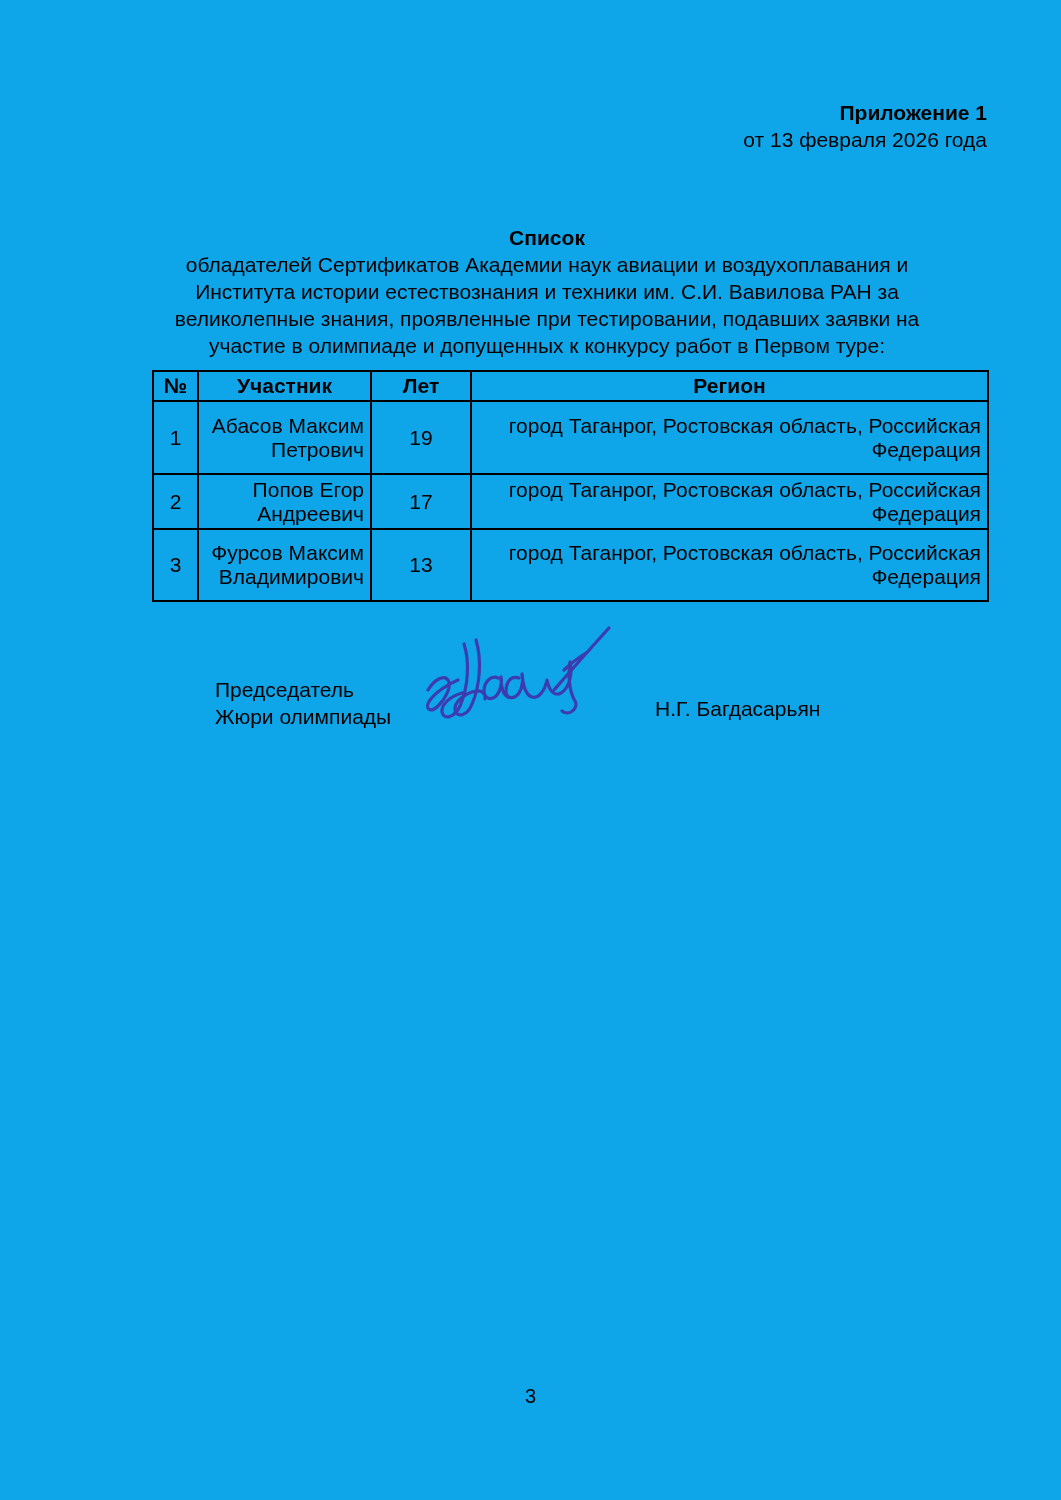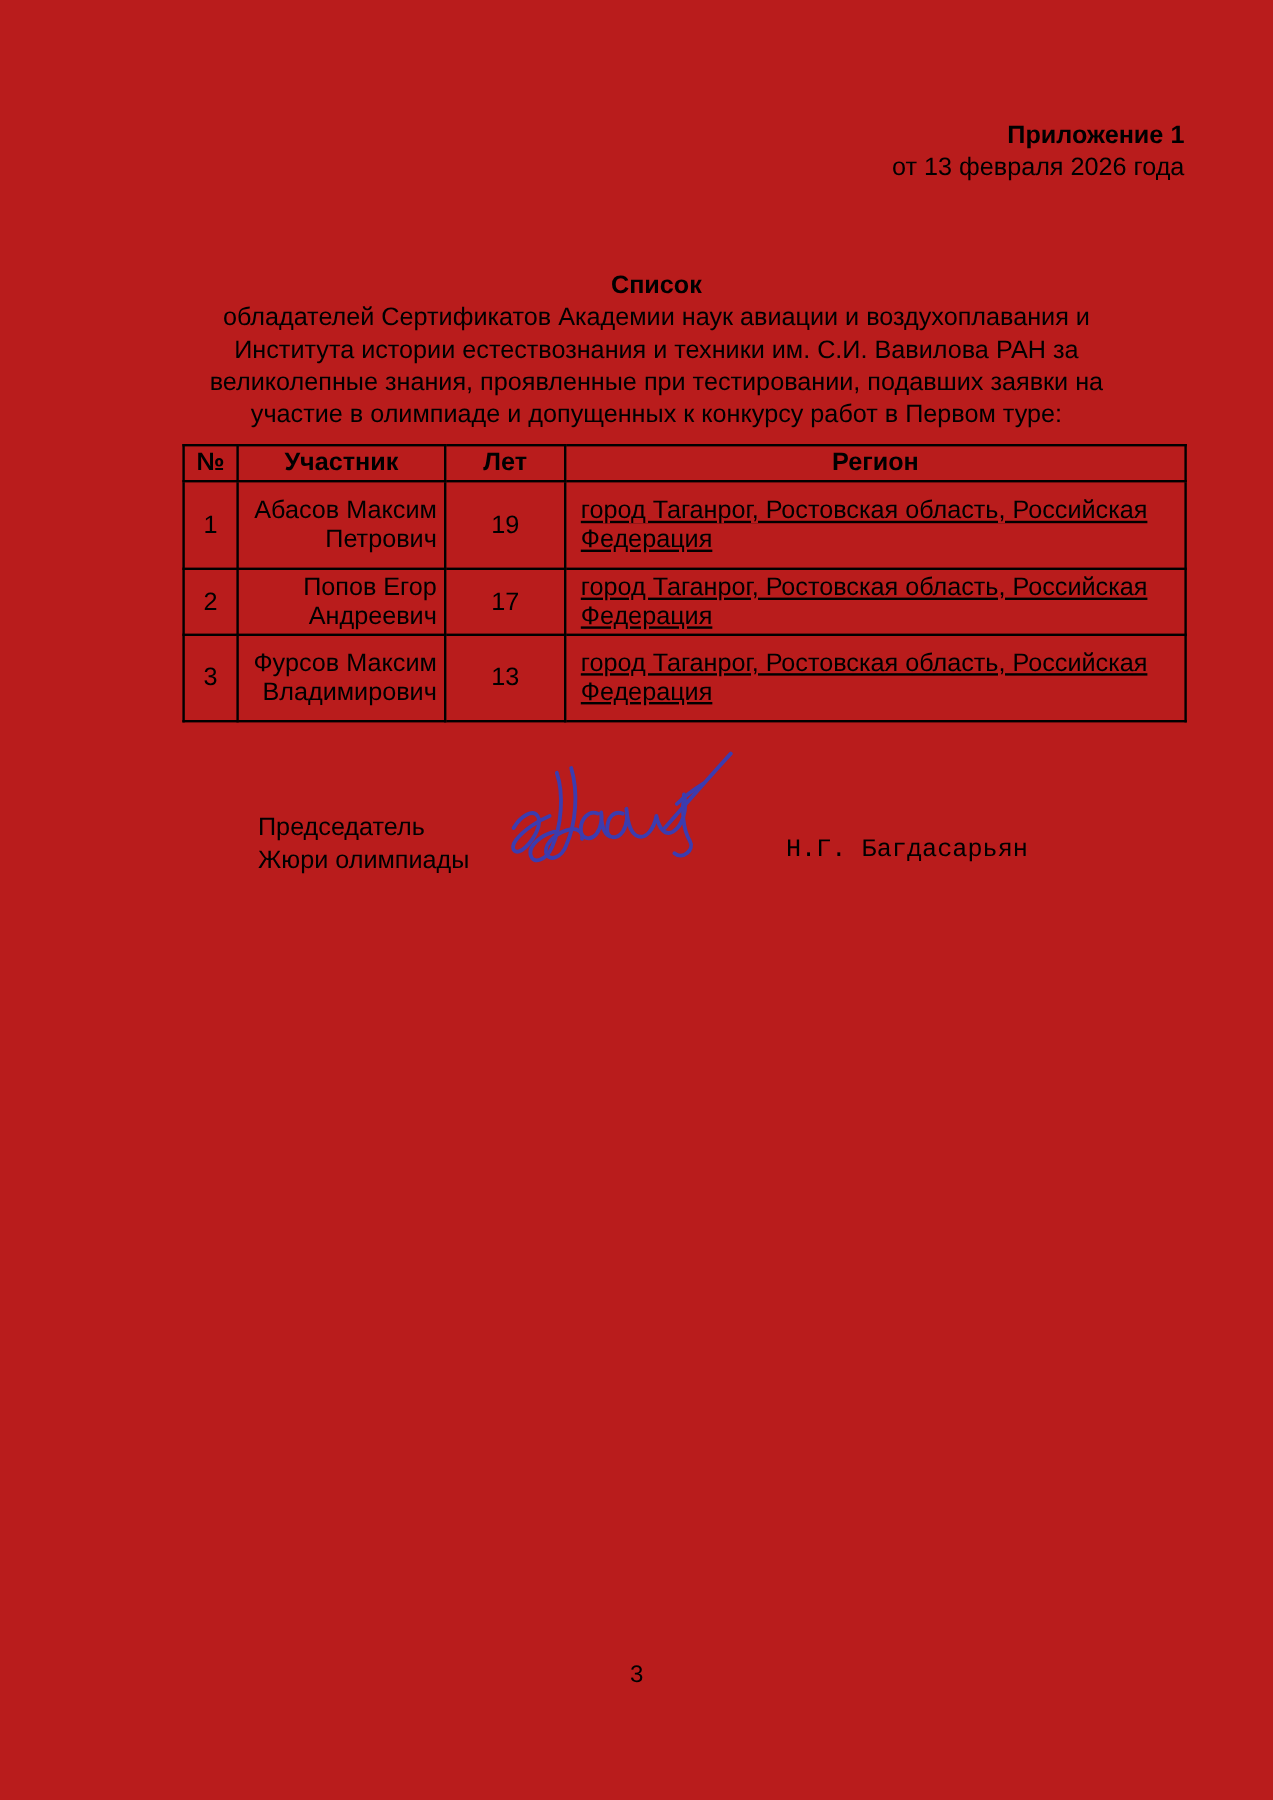--- a/index.html
+++ b/index.html
@@ -4,21 +4,21 @@
 <style>
   html, body {
     margin: 0;
     padding: 0;
     background: #ffffff;
   }
   .page {
     position: relative;
     width: 1061px;
     height: 1500px;
-    background: #b91c1c;
+    background: #0ea5e9;
     color: #000000;
     font-family: "Liberation Sans", "DejaVu Sans", sans-serif;
     font-size: 21px;
     line-height: 27px;
     margin: 0 auto;
     overflow: hidden;
   }
   .appendix-header {
     position: absolute;
     top: 99px;
@@ -64,23 +64,22 @@
   }
   td.cell-num, td.cell-age {
     text-align: center;
     padding: 2px 2px;
   }
   td.cell-name {
     text-align: right;
     padding: 2px 6px 2px 9px;
   }
   td.cell-region {
-    text-align: left;
+    text-align: right;
     padding: 2px 6px 2px 12px;
-    text-decoration: underline;
   }
   tr.row-a { height: 73px; }
   tr.row-b { height: 55px; }
   tr.row-c { height: 72px; }
   .signature-block {
     position: absolute;
     top: 0;
     left: 0;
     width: 100%;
   }
@@ -91,21 +90,20 @@
   }
   .sig-image {
     position: absolute;
     top: 614px;
     left: 418px;
   }
   .sig-name {
     position: absolute;
     top: 695px;
     left: 655px;
-    font-family: Liberation Mono, monospace;
   }
   .page-number {
     position: absolute;
     top: 1383px;
     left: 0;
     width: 100%;
     text-align: center;
     font-size: 20px;
   }
 </style>

